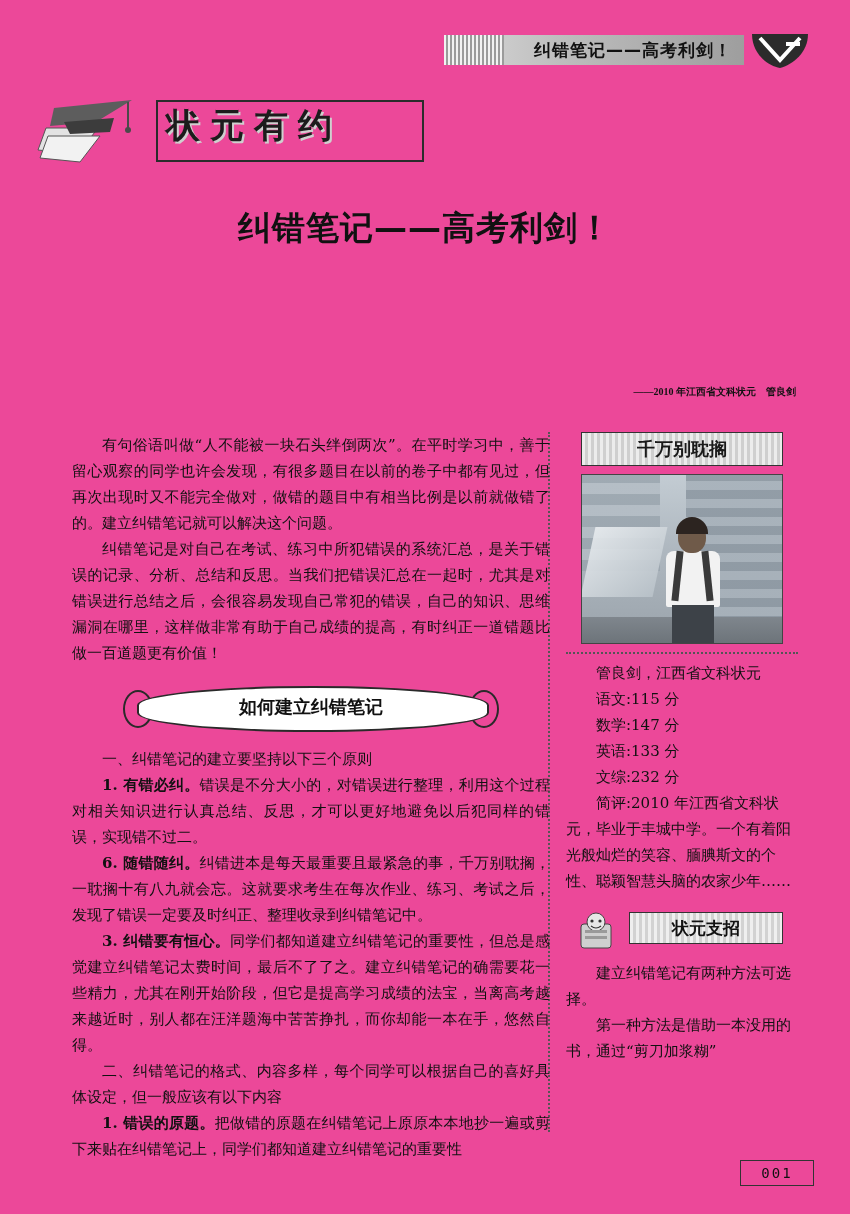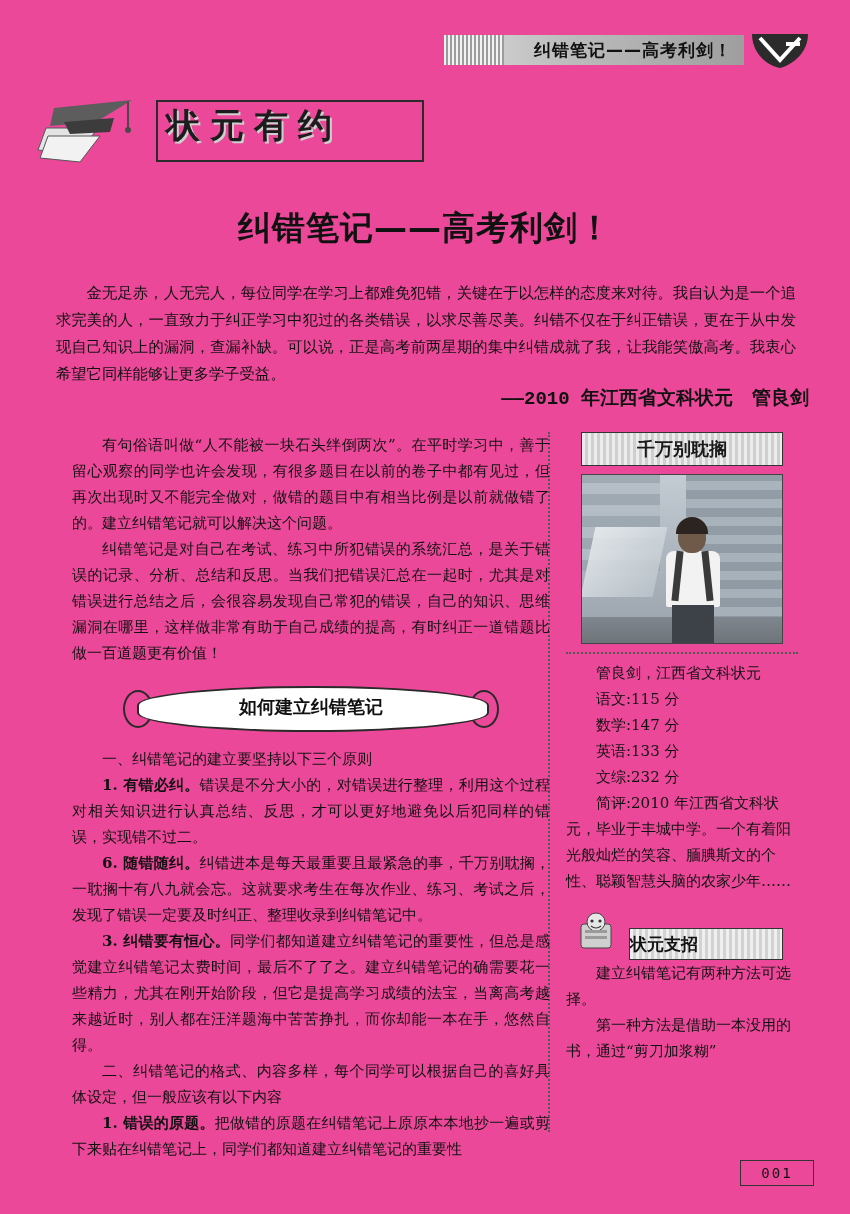--- a/index.html
+++ b/index.html
@@ -120,26 +120,26 @@
     width: 740px;
     font-size: 15.3px;
     line-height: 27px;
     text-align: justify;
     text-indent: 2em;
     font-family: "DejaVu Serif", "Liberation Serif", serif;
   }
   .lead-sign {
     position: absolute;
     top: 385px;
-    left: 69px;
+    left: 56px;
     width: 740px;
     text-align: right;
-    font-size: 19px;
+    font-size: 10px;
     font-weight: bold;
-    font-family: Liberation Mono, monospace;
+    font-family: Liberation Serif, serif;
   }
 
   
   .col-left {
     position: absolute;
     top: 432px;
     left: 72px;
     width: 478px;
     font-size: 15px;
     line-height: 26px;
@@ -278,24 +278,24 @@
   .bold-run { font-weight: bold; }
 
   
   .tip-head {
     position: relative;
     width: 210px;
     height: 40px;
     margin: 18px auto 8px auto;
   }
   .tip-head .plate {
-    position:absolute; left:52px; top:16px; width:152px; height:30px;
+    position:absolute; left:52px; top:0; width:152px; height:30px;
     border:1.5px solid #333;
     background: repeating-linear-gradient(90deg,#efefef 0 3px,#d2d2d2 3px 6px);
-    display:flex; align-items:center; justify-content:flex-start; gap:7px;
+    display:flex; align-items:center; justify-content:center; gap:7px;
   }
   .tip-head .plate span {
     font-size:17px; font-weight:bold;
     font-family:"DejaVu Serif","Liberation Serif",serif;
   }
   .tip-head .mascot {
     position:absolute; left:0; top:0; width:52px; height:40px;
   }
 
   
@@ -348,21 +348,20 @@
     <div class="banner-text">
       <span class="banner-char">状</span>
       <span class="banner-char">元</span>
       <span class="banner-char">有</span>
       <span class="banner-char">约</span>
     </div>
   </div>
 
   <div class="article-title">纠错笔记——高考利剑！</div>
 
-  <div class="lead">金无足赤，人无完人，每位同学在学习上都难免犯错，关键在于以怎样的态度来对待。我自认为是一个追求完美的人，一直致力于纠正学习中犯过的各类错误，以求尽善尽美。纠错不仅在于纠正错误，更在于从中发现自己知识上的漏洞，查漏补缺。可以说，正是高考前两星期的集中纠错成就了我，让我能笑傲高考。我衷心希望它同样能够让更多学子受益。</div>
   <div class="lead-sign">——2010 年江西省文科状元　管良剑</div>
 
   <div class="divider"></div>
 
   <div class="col-left">
     <p>有句俗语叫做“人不能被一块石头绊倒两次”。在平时学习中，善于留心观察的同学也许会发现，有很多题目在以前的卷子中都有见过，但再次出现时又不能完全做对，做错的题目中有相当比例是以前就做错了的。建立纠错笔记就可以解决这个问题。</p>
     <p>纠错笔记是对自己在考试、练习中所犯错误的系统汇总，是关于错误的记录、分析、总结和反思。当我们把错误汇总在一起时，尤其是对错误进行总结之后，会很容易发现自己常犯的错误，自己的知识、思维漏洞在哪里，这样做非常有助于自己成绩的提高，有时纠正一道错题比做一百道题更有价值！</p>
 
     <div class="scroll-title">
       <div class="curl-l"></div>

